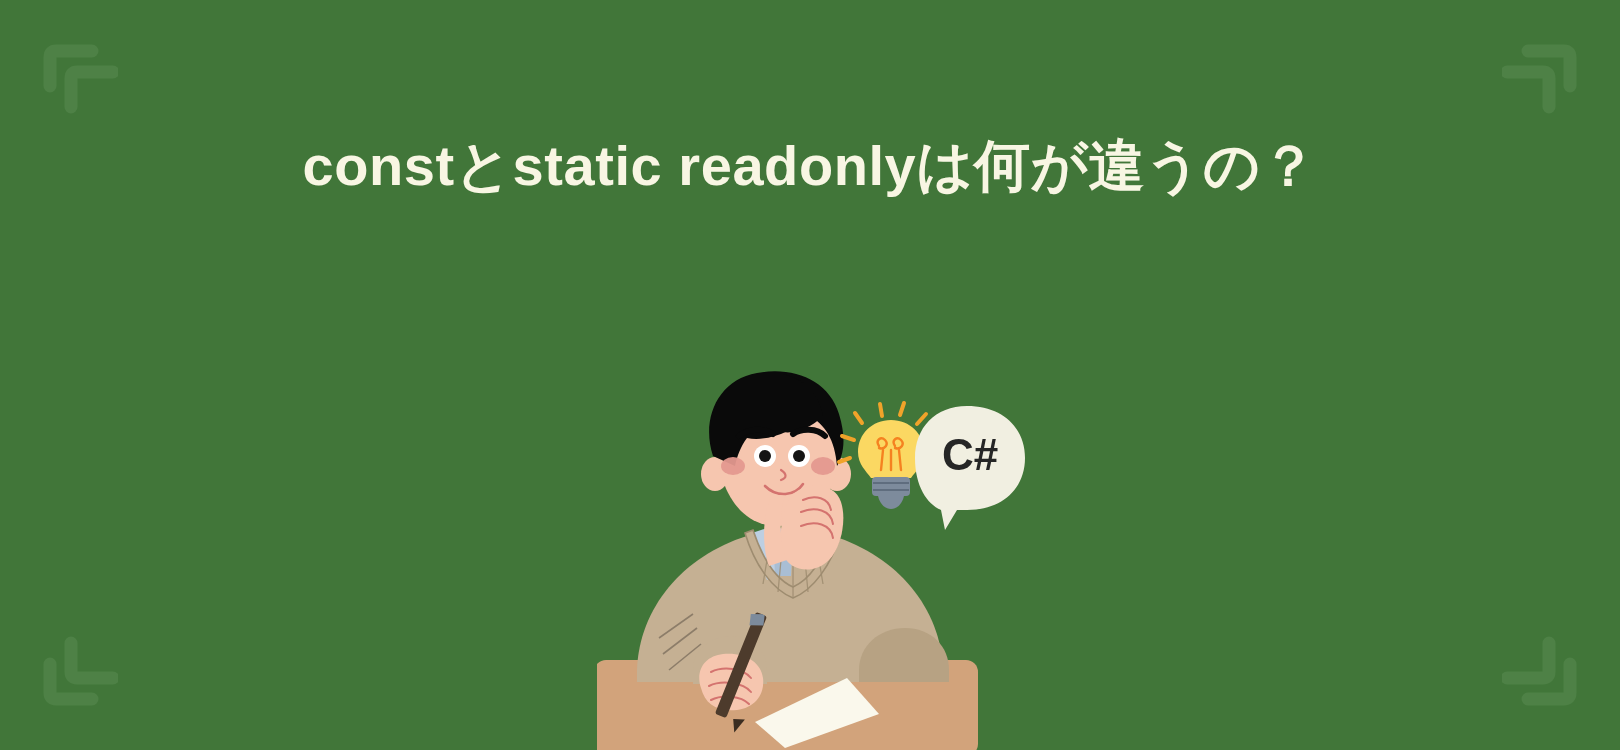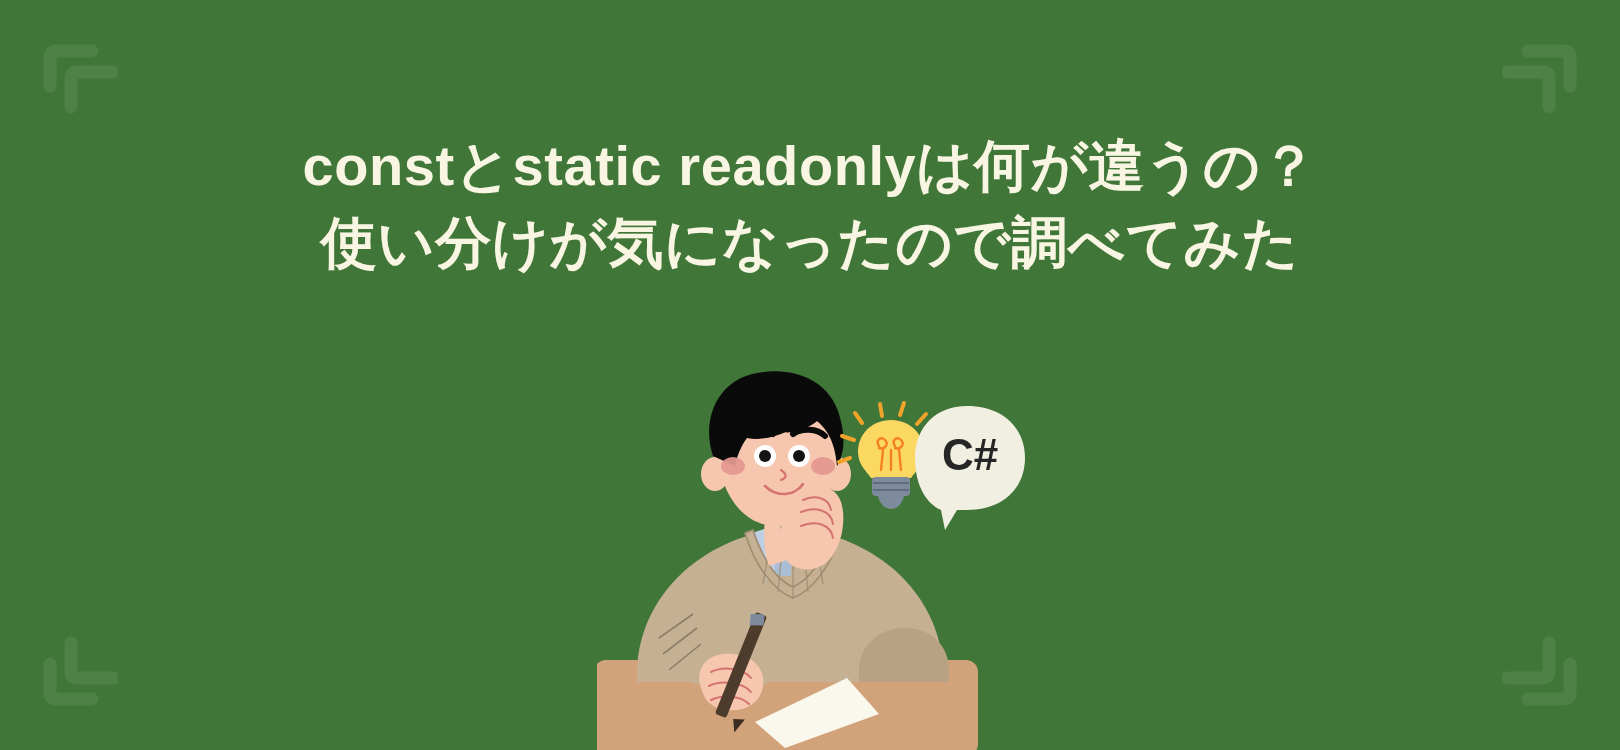--- a/index.html
+++ b/index.html
@@ -85,21 +85,20 @@
   </div>
   <div class="corner corner-br">
     <svg viewBox="0 0 78 78" fill="none" aria-hidden="true">
       <path d="M10 46 V17 Q10 11 16 11 H52" stroke="#4e8146" stroke-width="13" stroke-linecap="round" stroke-linejoin="round"></path>
       <path d="M31 67 V38 Q31 32 37 32 H73" stroke="#4e8146" stroke-width="13" stroke-linecap="round" stroke-linejoin="round"></path>
     </svg>
   </div>
 
   <div class="title-block">
     <span class="title-line">constとstatic readonlyは何が違うの？</span>
-    <span class="title-line">使い分けが気になったので調べてみた</span>
   </div>
 
   <div class="illustration">
     <svg viewBox="0 0 440 380" aria-hidden="true">
 
       <g>
         <rect x="-3" y="290" width="384" height="96" rx="12" fill="#d2a37b"></rect>
       </g>
 
       <g>

